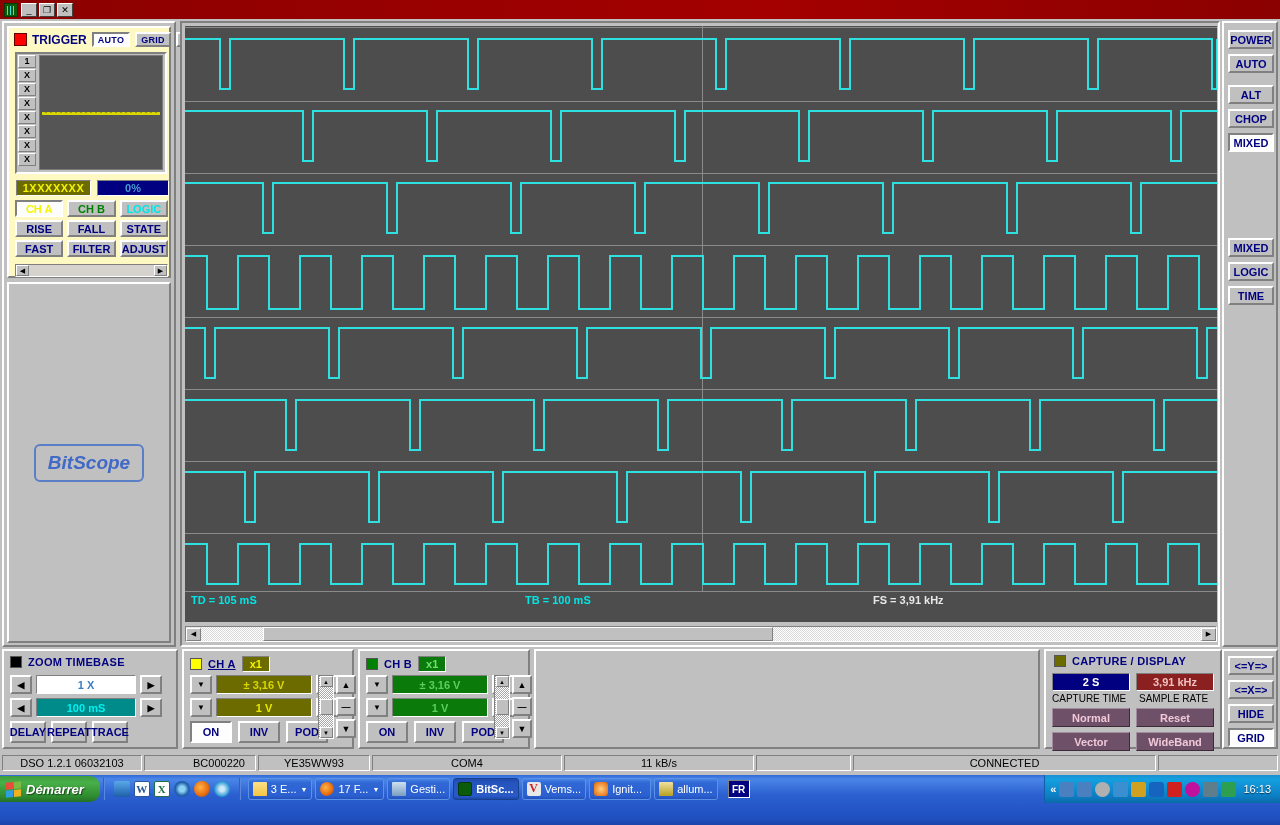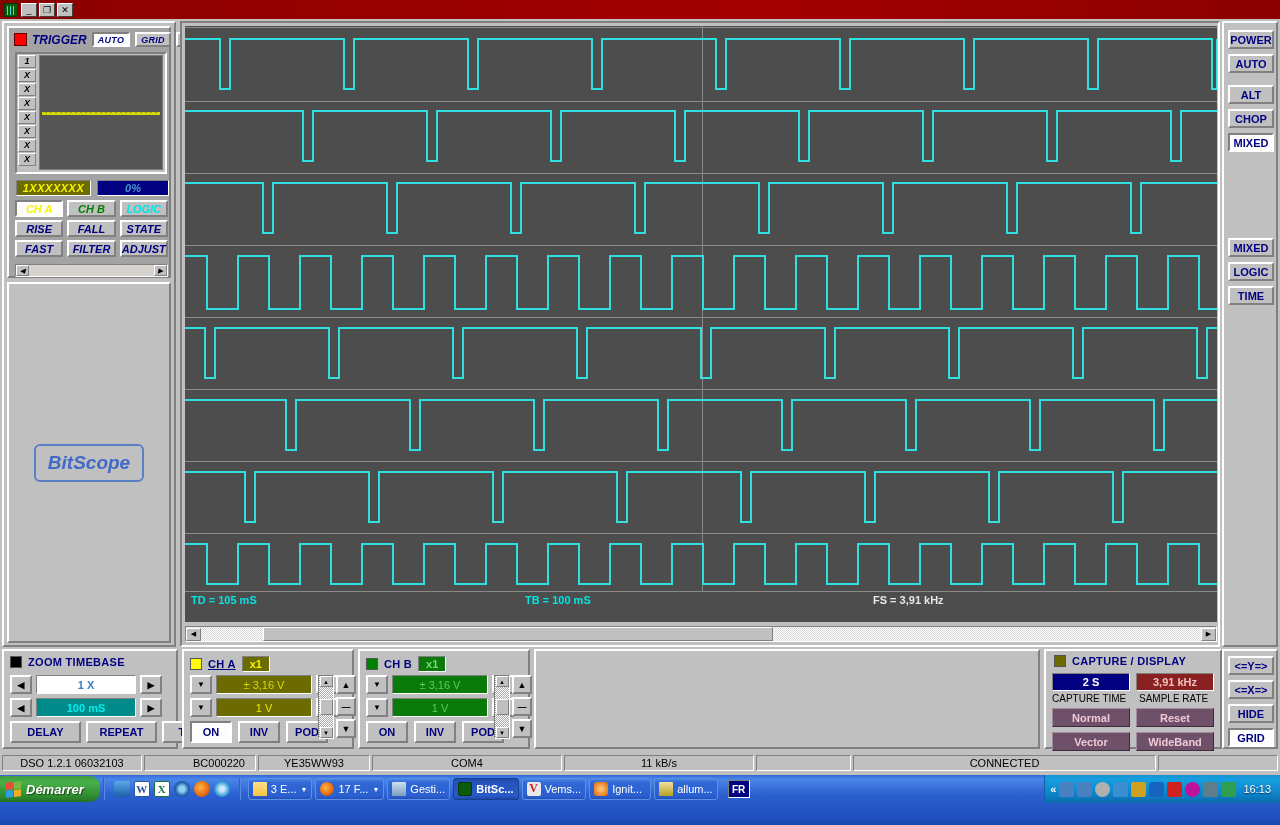--- a/index.html
+++ b/index.html
@@ -51,22 +51,22 @@
   }
 
   
   .leftcol {
     position: absolute; left: 2px; top: 21px; width: 174px; height: 626px;
     background: #c0c0c0;
     border: 2px solid; border-color: #ffffff #808080 #808080 #ffffff;
   }
   .trigger-panel {
     position: absolute; left: 3px; top: 3px; width: 164px; height: 252px;
-    background: #a3a3a3;
-    border: 2px solid; border-color: #ffffff #808080 #808080 #ffffff; font-style: italic;
+    background: #fef9c3;
+    border: 2px solid; border-color: #ffffff #808080 #808080 #ffffff;
   }
   .trig-head { position: absolute; left: 5px; top: 4px; display: flex; align-items: center; gap: 5px; }
   .trig-led { width: 13px; height: 13px; background: #ff0000; border: 1px solid #600; }
   .trig-label { color: #000080; font-weight: bold; font-size: 12px; }
   .trig-btn { height: 15px; padding: 0 4px; font-size: 9px; font-weight: bold; color: #000080; letter-spacing: .3px; }
 
   .trig-scope {
     position: absolute; left: 6px; top: 24px; width: 152px; height: 122px;
     background: #c0c0c0;
     border: 2px solid; border-color: #808080 #ffffff #ffffff #808080;
@@ -184,33 +184,33 @@
   .zt-row { position: absolute; display: flex; align-items: center; gap: 4px; }
   .zt-arrow { width: 22px; height: 19px; font-size: 9px; color: #000; }
   .zt-val {
     width: 100px; height: 19px; display: flex; align-items: center; justify-content: center;
     font-size: 11px; font-weight: bold;
     border: 1px solid; border-color: #808080 #ffffff #ffffff #808080;
   }
   .zt-val.blue { background: #ffffff; color: #3a80c0; }
   .zt-val.teal { background: #008b8b; color: #00f0f0; }
   .zt-bot { position: absolute; left: 6px; top: 70px; display: flex; gap: 5px; }
-  .zt-bot .btn { width: 71px; height: 22px; font-size: 11px; }
+  .zt-bot .btn { width: 36px; height: 22px; font-size: 11px; }
 
   
   .ch-head-sw {
     height: 16px; padding: 0 7px; display: flex; align-items: center; justify-content: center;
     font-size: 11px; font-weight: bold;
     border: 1px solid; border-color: #808080 #ffffff #ffffff #808080;
   }
   .ch-row { position: absolute; display: flex; align-items: center; gap: 4px; }
   .ch-sm { width: 22px; height: 19px; font-size: 8px; color: #000; }
   .ch-val {
     width: 96px; height: 19px; display: flex; align-items: center; justify-content: center;
-    font-size: 11px; font-weight: normal;
+    font-size: 11px; font-weight: bold;
     border: 1px solid; border-color: #808080 #ffffff #ffffff #808080; text-align: center;
   }
   .ch-bot { position: absolute; left: 6px; top: 70px; display: flex; gap: 6px; }
   .ch-bot .btn { width: 42px; height: 22px; font-size: 11px; }
   .ch-slider {
     position: absolute; width: 16px; height: 64px;
     background: repeating-conic-gradient(#ffffff 0% 25%, #a8a8a8 0% 50%) 0 0/2px 2px;
     border: 1px solid; border-color: #808080 #ffffff #ffffff #808080;
     display: flex; flex-direction: column; justify-content: space-between; align-items: center;
   }

